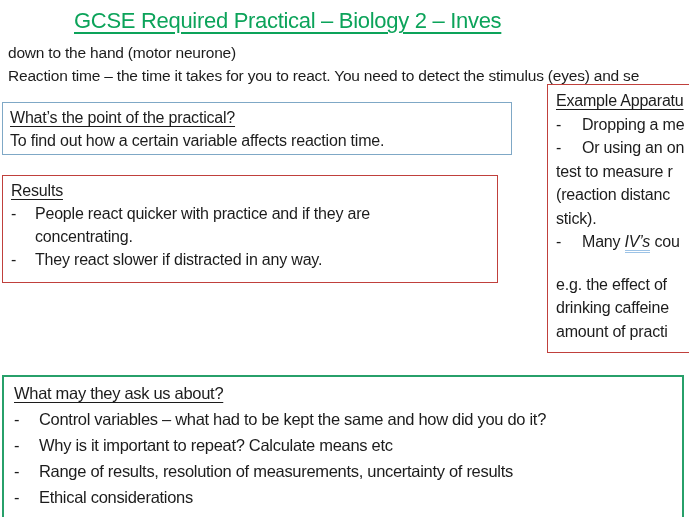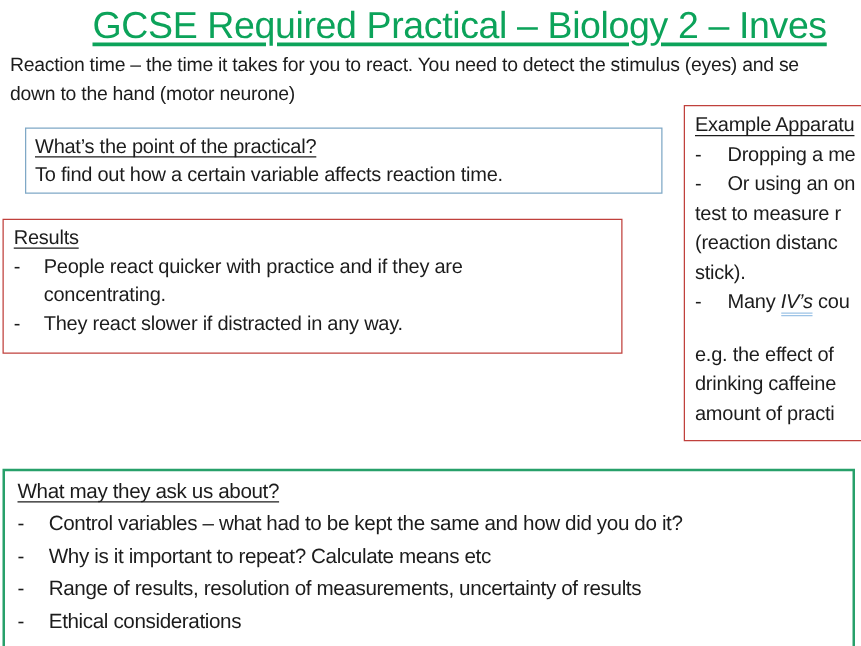--- a/index.html
+++ b/index.html
@@ -8,42 +8,42 @@
     position: relative; overflow: hidden;
     background: #ffffff;
     font-family: "Liberation Sans", sans-serif;
     color: var(--text, #1a1a1a);
   }
   .abs { position: absolute; }
   .nowrap { white-space: nowrap; }
 
   .slide-title {
     left: 74px; top: 3px;
-    font-size: 30px; line-height: 36px;
+    font-size: 22px; line-height: 36px;
     letter-spacing: -0.3px;
     color: var(--title_green, #0ca35a);
     text-decoration: underline;
     text-underline-offset: 4px;
     white-space: nowrap;
   }
 
   .intro {
     left: 8px; top: 42px;
     font-size: 15.5px; line-height: 22.5px;
     letter-spacing: -0.2px;
   }
 
   .box { box-sizing: border-box; background: #ffffff; }
   .u {
     text-decoration: underline;
     text-underline-offset: 3px;
   }
 
   .box-point {
-    left: 20px; top: 102px; width: 510px; height: 53px;
+    left: 2px; top: 102px; width: 510px; height: 53px;
     border: 1.5px solid var(--blue_border, #7fa8c6);
     padding: 3px 0 0 7px;
     font-size: 16px; line-height: 23px;
     letter-spacing: -0.2px;
   }
 
   .box-results {
     left: 2px; top: 175px; width: 496px; height: 108px;
     border: 1.5px solid var(--red_border, #c0403c);
     padding: 3px 4px 0 8px;
@@ -79,22 +79,22 @@
     border-bottom: 3px double var(--squiggle_blue, #9dc3e6);
     font-style: italic;
   }
 </style>
 </head>
 <body style="--title_green: #0ca35a; --blue_border: #7fa8c6; --red_border: #c0403c; --green_border: #27a06a; --squiggle_blue: #9dc3e6; --text: #1c1c1c;">
 
 <div class="abs slide-title">GCSE Required Practical – Biology 2 – Inves</div>
 
 <div class="abs intro">
+  <div class="nowrap">down to the hand (motor neurone)</div>
   <div class="nowrap">Reaction time – the time it takes for you to react. You need to detect the stimulus (eyes) and se</div>
-  <div class="nowrap">down to the hand (motor neurone)</div>
 </div>
 
 <div class="abs box box-point">
   <div class="u nowrap">What’s the point of the practical?</div>
   <div class="nowrap">To find out how a certain variable affects reaction time.</div>
 </div>
 
 <div class="abs box box-results">
   <div class="u nowrap">Results</div>
   <div class="li">

